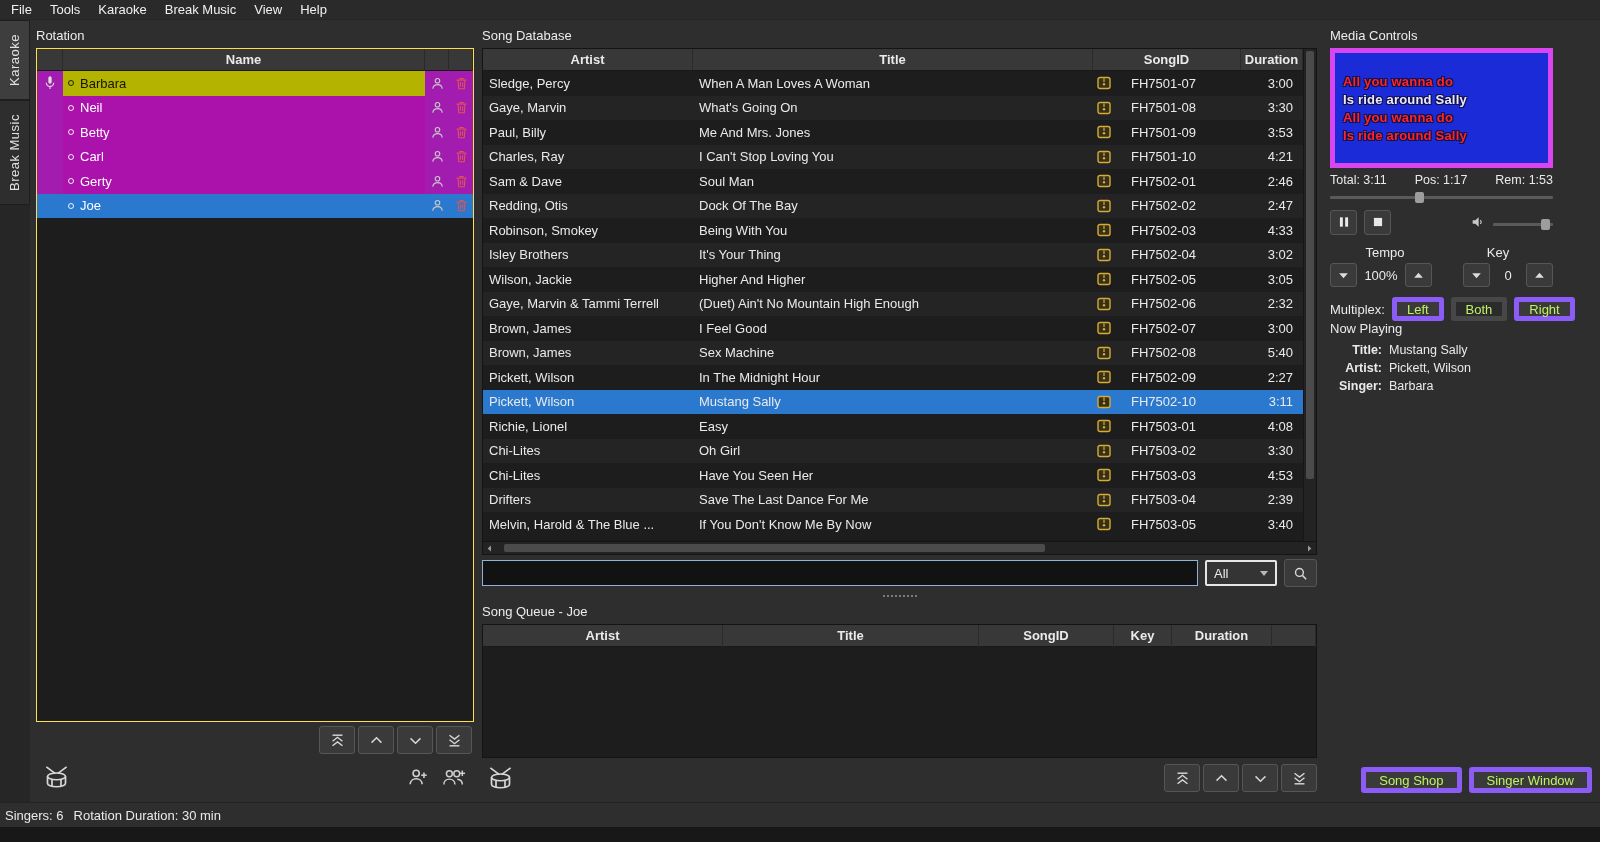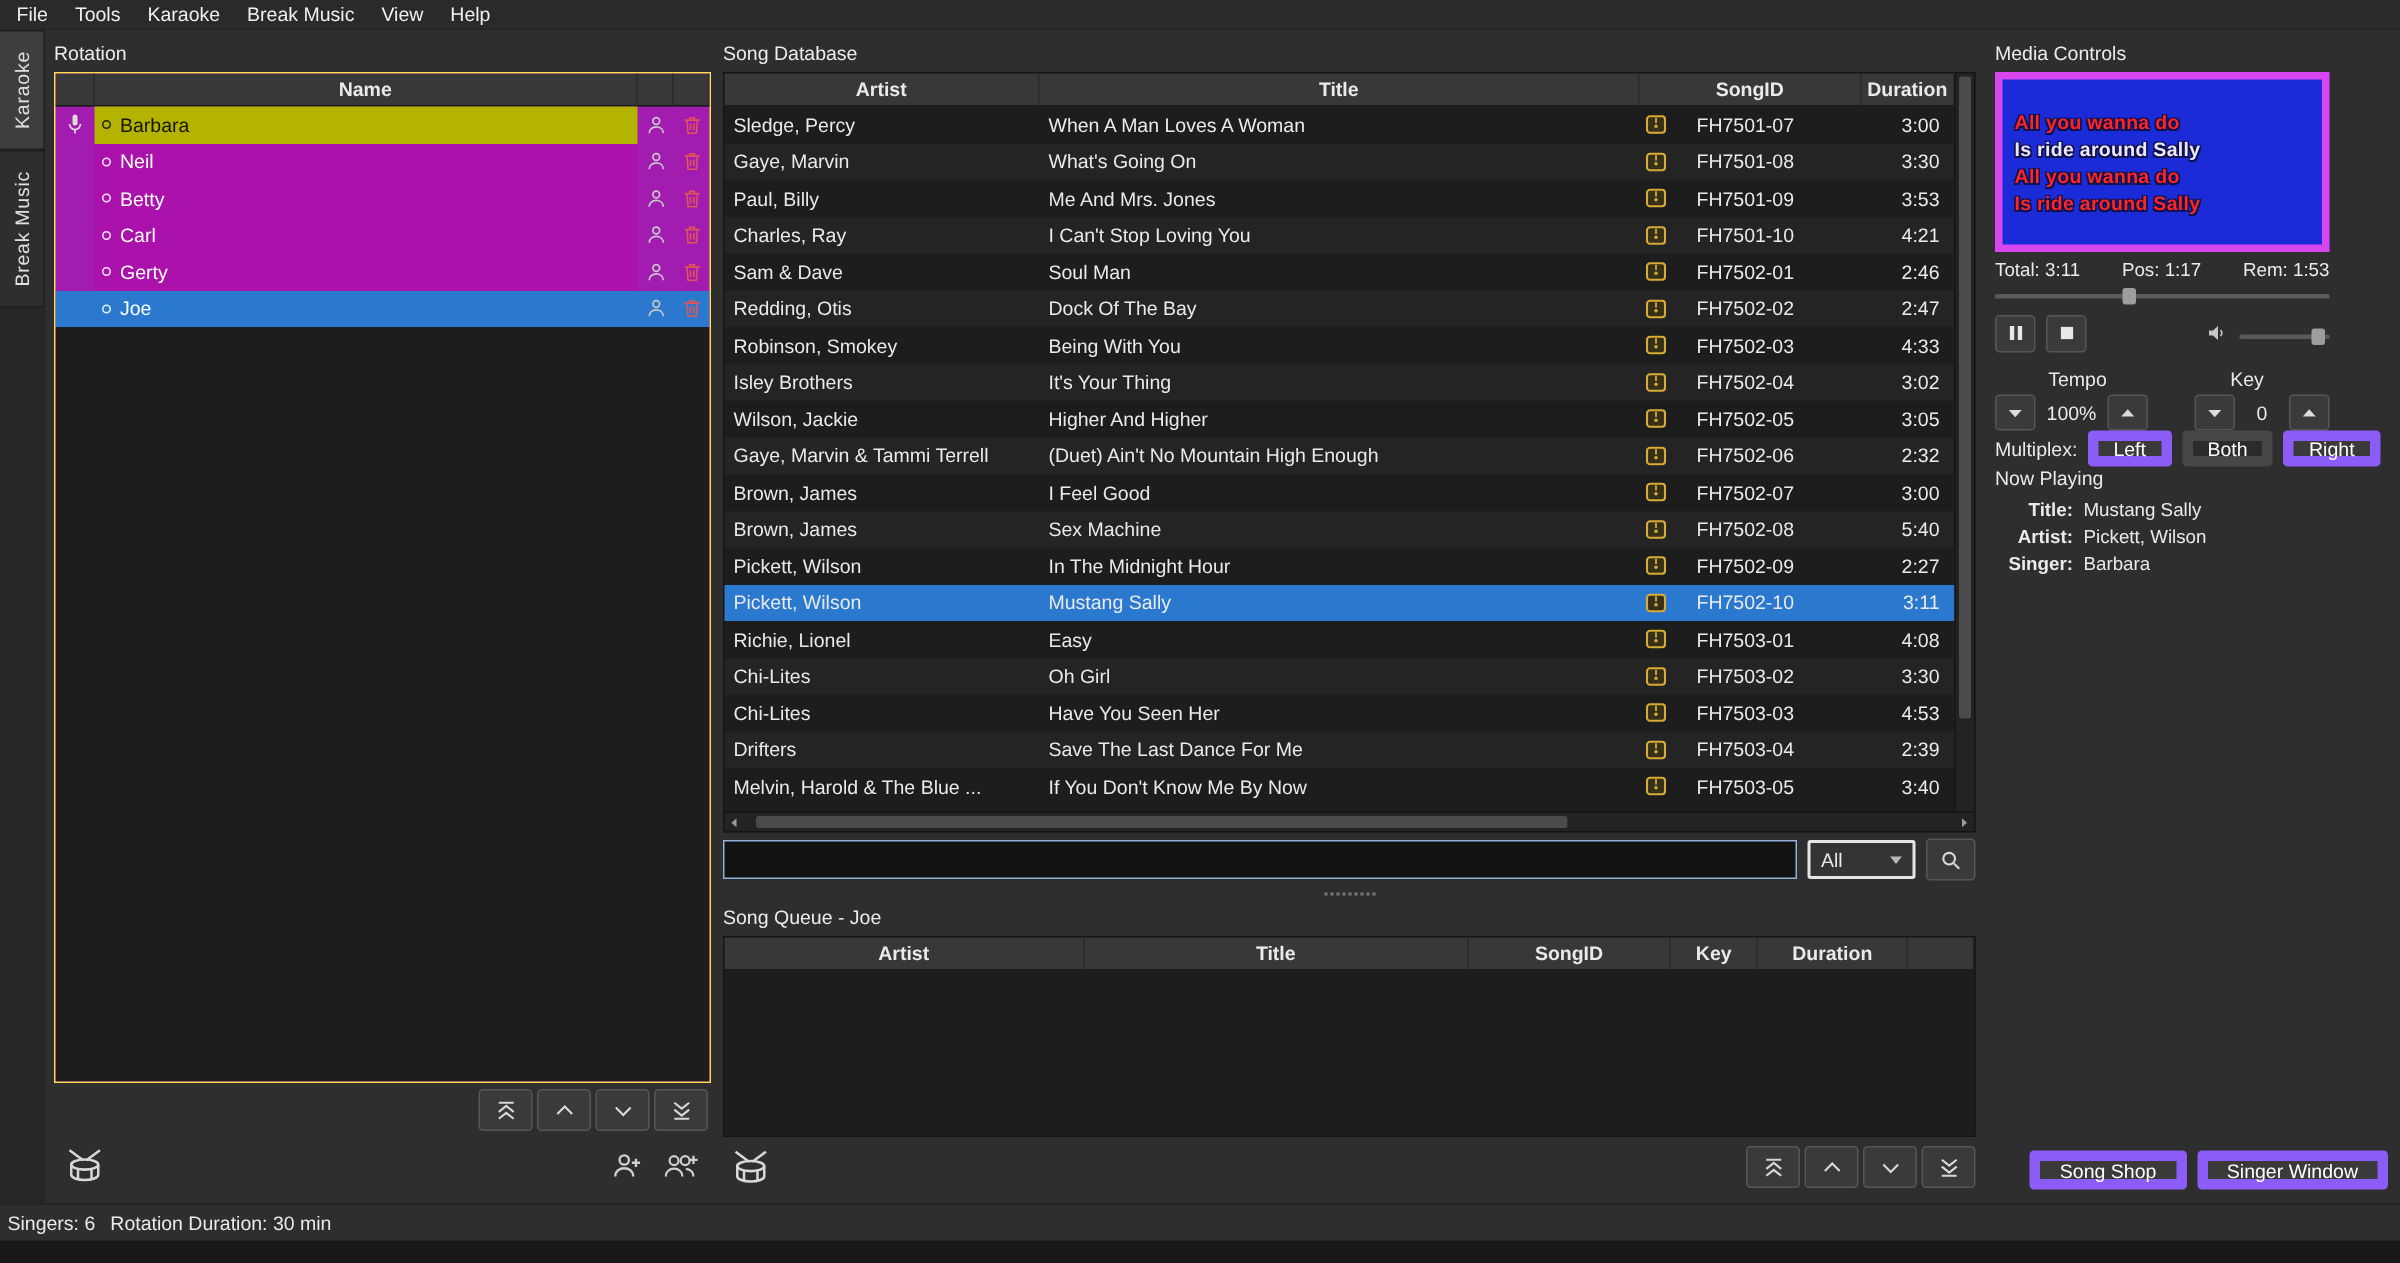--- a/index.html
+++ b/index.html
@@ -89,22 +89,22 @@
   .t-spacer { flex:1; }
   .vol-slider { position:relative; width:60px; height:14px; }
   .spin-labels { width:223px; display:flex; margin-top:8px; }
   .spin-labels .lab { width:110px; text-align:center; }
   .spin-labels .gap { flex:1; }
   .spin-row { width:223px; display:flex; justify-content:space-between; margin-top:3px; }
   .spin { display:flex; align-items:center; }
   .sbtn { width:27px; height:24px; background:#3a3a3a; border:1px solid #565656; border-radius:3px; display:flex; align-items:center; justify-content:center; }
   .sval { min-width:48px; text-align:center; }
   .sval.key { min-width:36px; }
-  .mx-row { width:232px; display:flex; align-items:center; gap:7px; }
-  .btn { height:24px; padding:0 10px; background:#3a3a3a; border:7px solid #8b5cf6; border-radius:3px; color:#ffffff; font:inherit; display:flex; align-items:center; justify-content:center; cursor:default; }
+  .mx-row { width:232px; display:flex; align-items:center; gap:7px; margin-top:10px; }
+  .btn { height:24px; padding:0 10px; background:#3a3a3a; border:5px solid #8b5cf6; border-radius:3px; color:#bef264; font:inherit; display:flex; align-items:center; justify-content:center; cursor:default; }
   .btn.pressed { background:#2b2b2b; border-color:#474747; }
   .np-heading { }
   .np-grid { display:grid; grid-template-columns:52px 1fr; gap:4px 7px; font-size:12.5px; margin-top:7px; }
   .np-label { font-weight:bold; text-align:right; white-space:nowrap; }
   .np-value { white-space:nowrap; overflow:hidden; }
   .media-bottom { margin-top:auto; display:flex; justify-content:flex-end; gap:7px; padding-bottom:9px; }
   .btn.big { height:26px; padding:0 13px; }
   
   .statusbar { height:25px; display:flex; align-items:center; gap:10px; padding-left:5px; background:#2e2e2e; border-top:1px solid #232323; }
   .bottom-strip { height:15px; background:#181818; }

